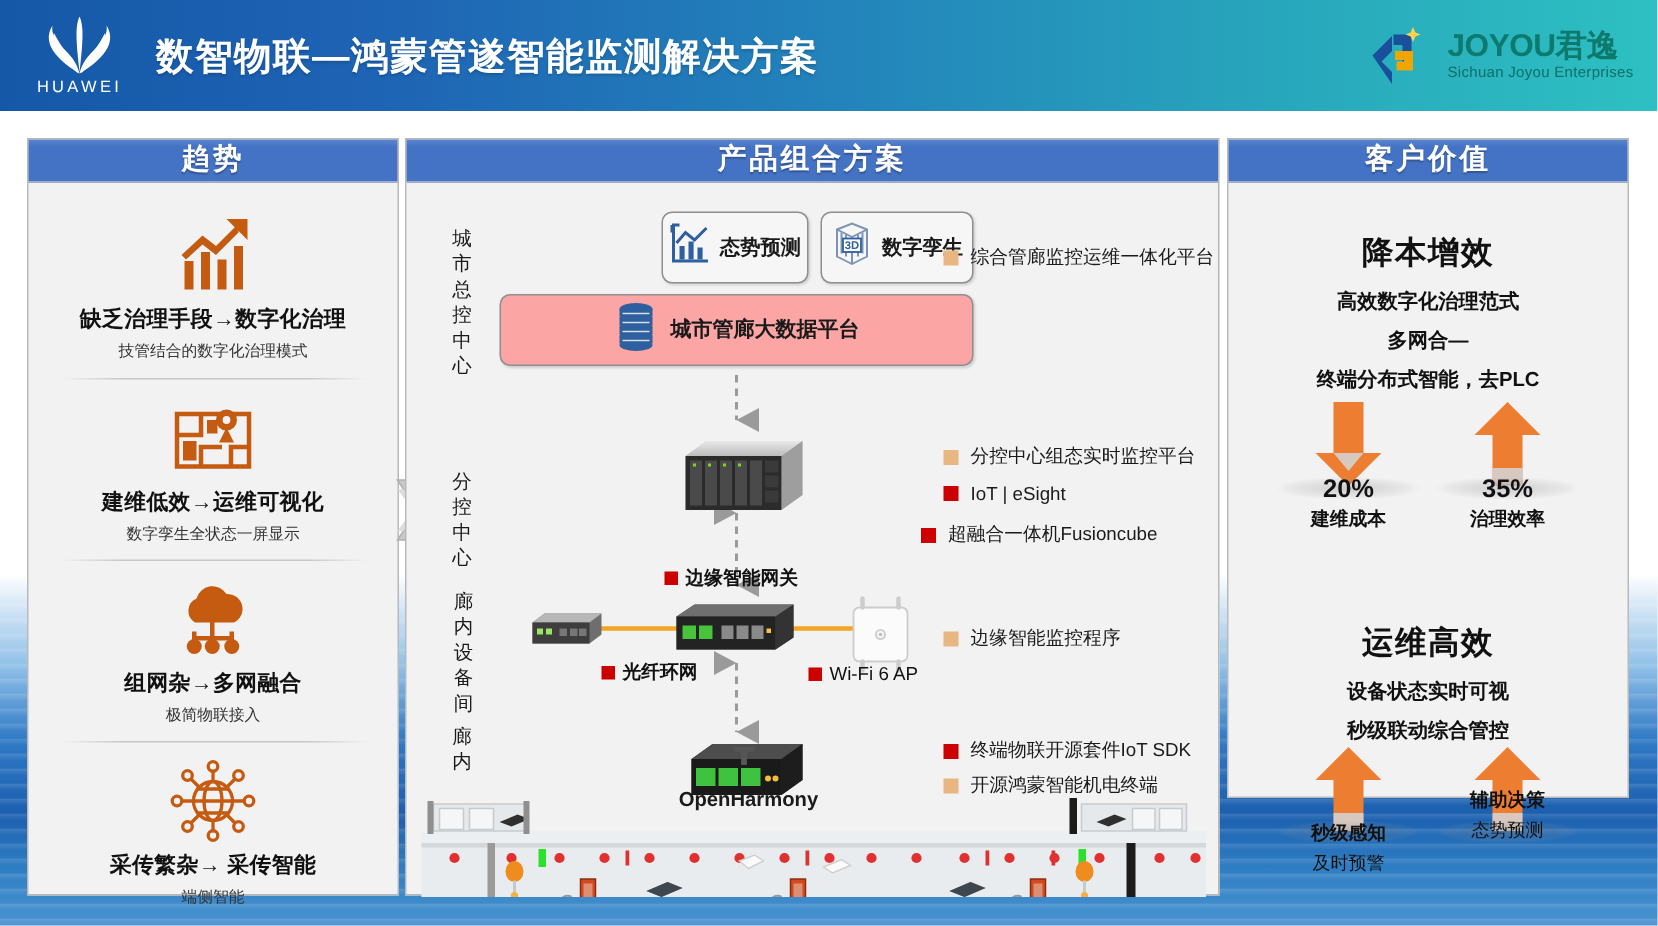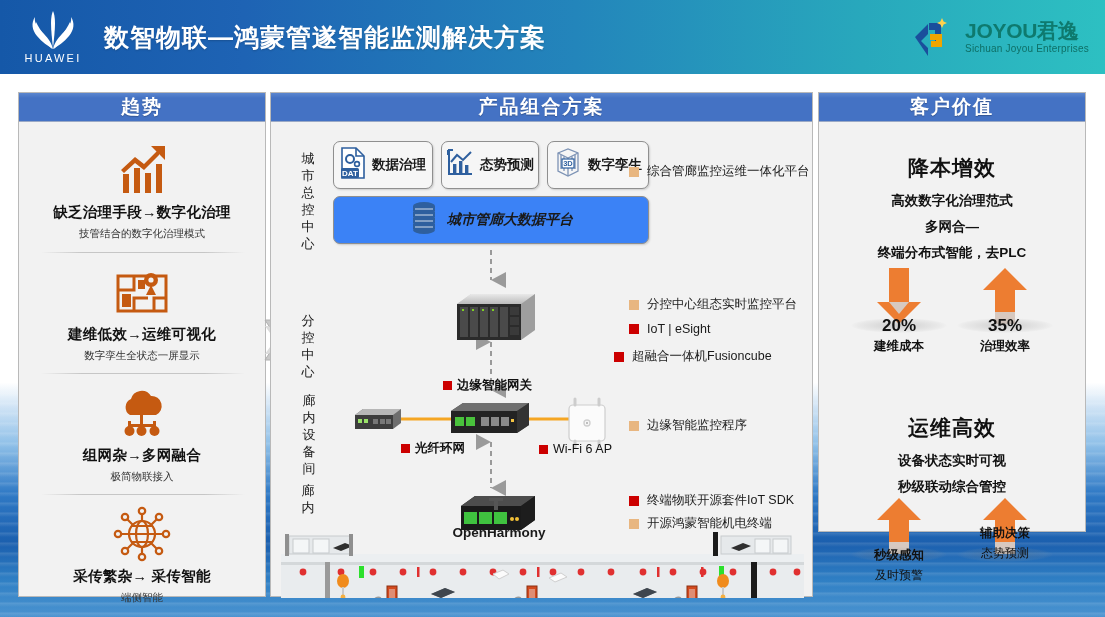--- a/index.html
+++ b/index.html
@@ -78,23 +78,23 @@
 
   
   .pcard {
     position: absolute; background: #f6f6f6;
     border: 1.4px solid #8f8f8f; border-radius: 7px;
     box-shadow: 1px 1px 2px rgba(0,0,0,0.16);
     display: flex; align-items: center; justify-content: center; gap: 6px;
   }
   .pcard-label { font-size: 13.5px; font-weight: bold; color: #1a1a1a; }
   .bar-card {
-    position: absolute; background: #3b82f6; border: 1.4px solid #8f8f8f;
+    position: absolute; background: #fca5a5; border: 1.4px solid #8f8f8f;
     border-radius: 7px; box-shadow: 1px 1px 2px rgba(0,0,0,0.16);
-    display: flex; align-items: center; justify-content: center; gap: 8px; font-style: italic;
+    display: flex; align-items: center; justify-content: center; gap: 8px;
   }
   .bar-label { font-size: 14px; font-weight: bold; color: #1a1a1a; }
 
   
   .legend { position: absolute; display: flex; align-items: center; gap: 8px; }
   .legend .sq { width: 10px; height: 10px; flex: 0 0 10px; }
   .legend .tx { font-size: 12.5px; color: #1a1a1a; white-space: nowrap; }
 
   
   .devcap { position: absolute; display: flex; align-items: center; gap: 5px; }
@@ -279,33 +279,20 @@
         <div>内</div>
         <div>设</div>
         <div>备</div>
         <div>间</div>
       </div>
     <div class="vlabel" style="left: 22px; top: 360px; writing-mode: horizontal-tb;">
         <div>廊</div>
         <div>内</div>
       </div>
 
-    <div class="pcard" style="left:62px; top:19px; width:100px; height:48px;">
-      <span>
-        <svg width="26" height="32" viewBox="0 0 26 32">
-          <path d="M2 1 H16 L24 9 V31 H2 Z" fill="#ffffff" stroke="#2e5f9e" stroke-width="1.6"></path>
-          <path d="M16 1 V9 H24" fill="none" stroke="#2e5f9e" stroke-width="1.6"></path>
-          <circle cx="10" cy="12" r="4" fill="none" stroke="#2e5f9e" stroke-width="2"></circle>
-          <circle cx="17" cy="17" r="2.4" fill="none" stroke="#2e5f9e" stroke-width="1.6"></circle>
-          <rect x="1" y="21" width="18" height="10" rx="1.5" fill="#2e5f9e"></rect>
-          <text x="10" y="29" font-size="8" font-weight="bold" fill="#ffffff" text-anchor="middle" font-family="Liberation Sans, sans-serif">DAT</text>
-        </svg>
-      </span>
-      <span class="pcard-label">数据治理</span>
-    </div>
 
     <div class="pcard" style="left:170px; top:19px; width:98px; height:48px;">
       <span>
         <svg width="28" height="30" viewBox="0 0 28 30">
           <path d="M3 2 V26 H26" fill="none" stroke="#2e5f9e" stroke-width="2"></path>
           <path d="M2 2 H7 M2 2 V7" stroke="#2e5f9e" stroke-width="2" fill="none"></path>
           <path d="M5 14 L11 7 L17 12 L25 4" fill="none" stroke="#2e5f9e" stroke-width="2"></path>
           <g fill="#2e5f9e">
             <rect x="7" y="16" width="3.4" height="9"></rect>
             <rect x="13" y="13" width="3.4" height="12"></rect>

